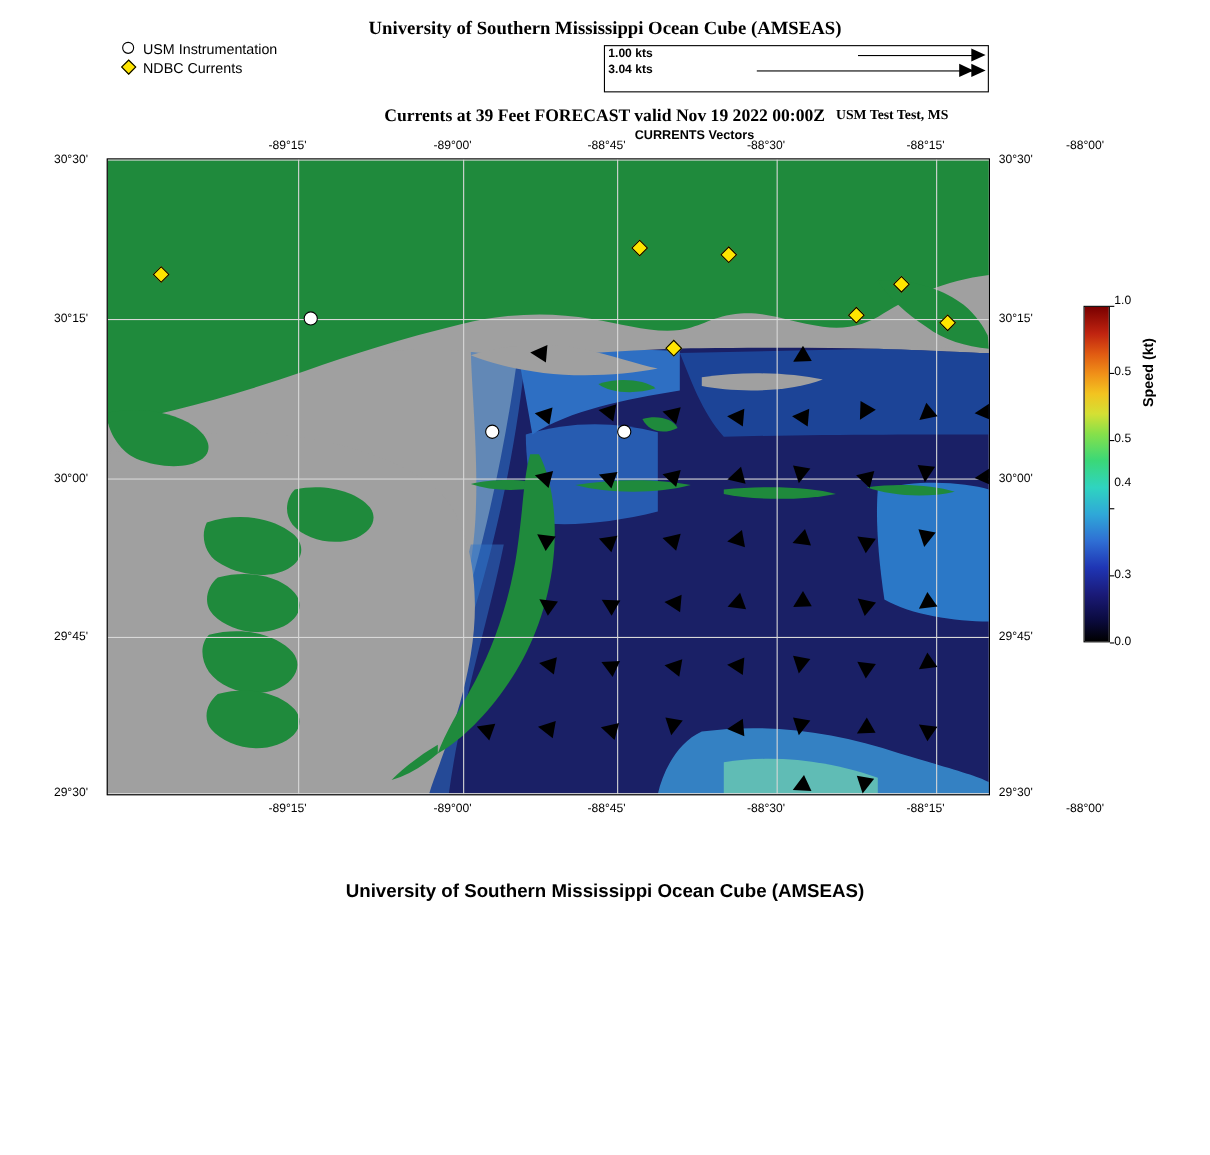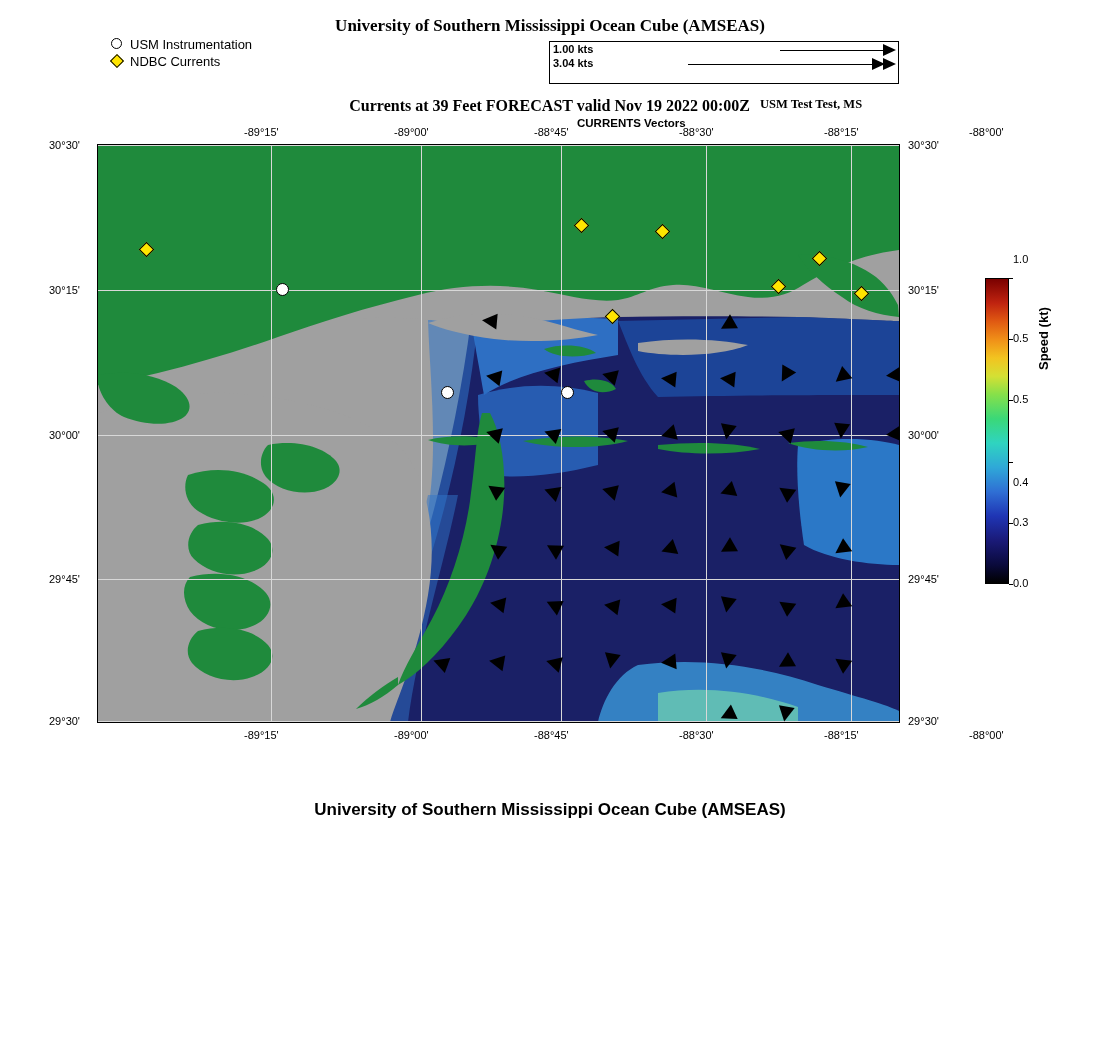--- a/index.html
+++ b/index.html
@@ -463,25 +463,25 @@
         <div class="marker-diamond" style="left: 675px; top: 136px;"></div>
         <div class="marker-diamond" style="left: 758px; top: 143px;"></div>
         <div class="marker-diamond" style="left: 509px; top: 166px;"></div>
       </div>
   </div>
 </div>
 
 <div class="abs" id="colorbar-box"></div>
 <div id="colorbar-ticks">
     <div class="cb-tickmark abs" style="top: 278px;"></div>
-    <div class="cb-tick abs" style="top: 253px;">1.0</div>
+    <div class="cb-tick abs" style="top: 267px;">1.0</div>
     <div class="cb-tickmark abs" style="top: 339.2px;"></div>
     <div class="cb-tick abs" style="top: 332.2px;">0.5</div>
     <div class="cb-tickmark abs" style="top: 400.4px;"></div>
     <div class="cb-tick abs" style="top: 393.4px;">0.5</div>
     <div class="cb-tickmark abs" style="top: 461.6px;"></div>
-    <div class="cb-tick abs" style="top: 476px;">0.4</div>
+    <div class="cb-tick abs" style="top: 433px;">0.4</div>
     <div class="cb-tickmark abs" style="top: 522.8px;"></div>
     <div class="cb-tick abs" style="top: 515.8px;">0.3</div>
     <div class="cb-tickmark abs" style="top: 584px;"></div>
     <div class="cb-tick abs" style="top: 577px;">0.0</div>
   </div>
 <div class="abs" id="colorbar-label">Speed (kt)</div>
 
 </body></html>

